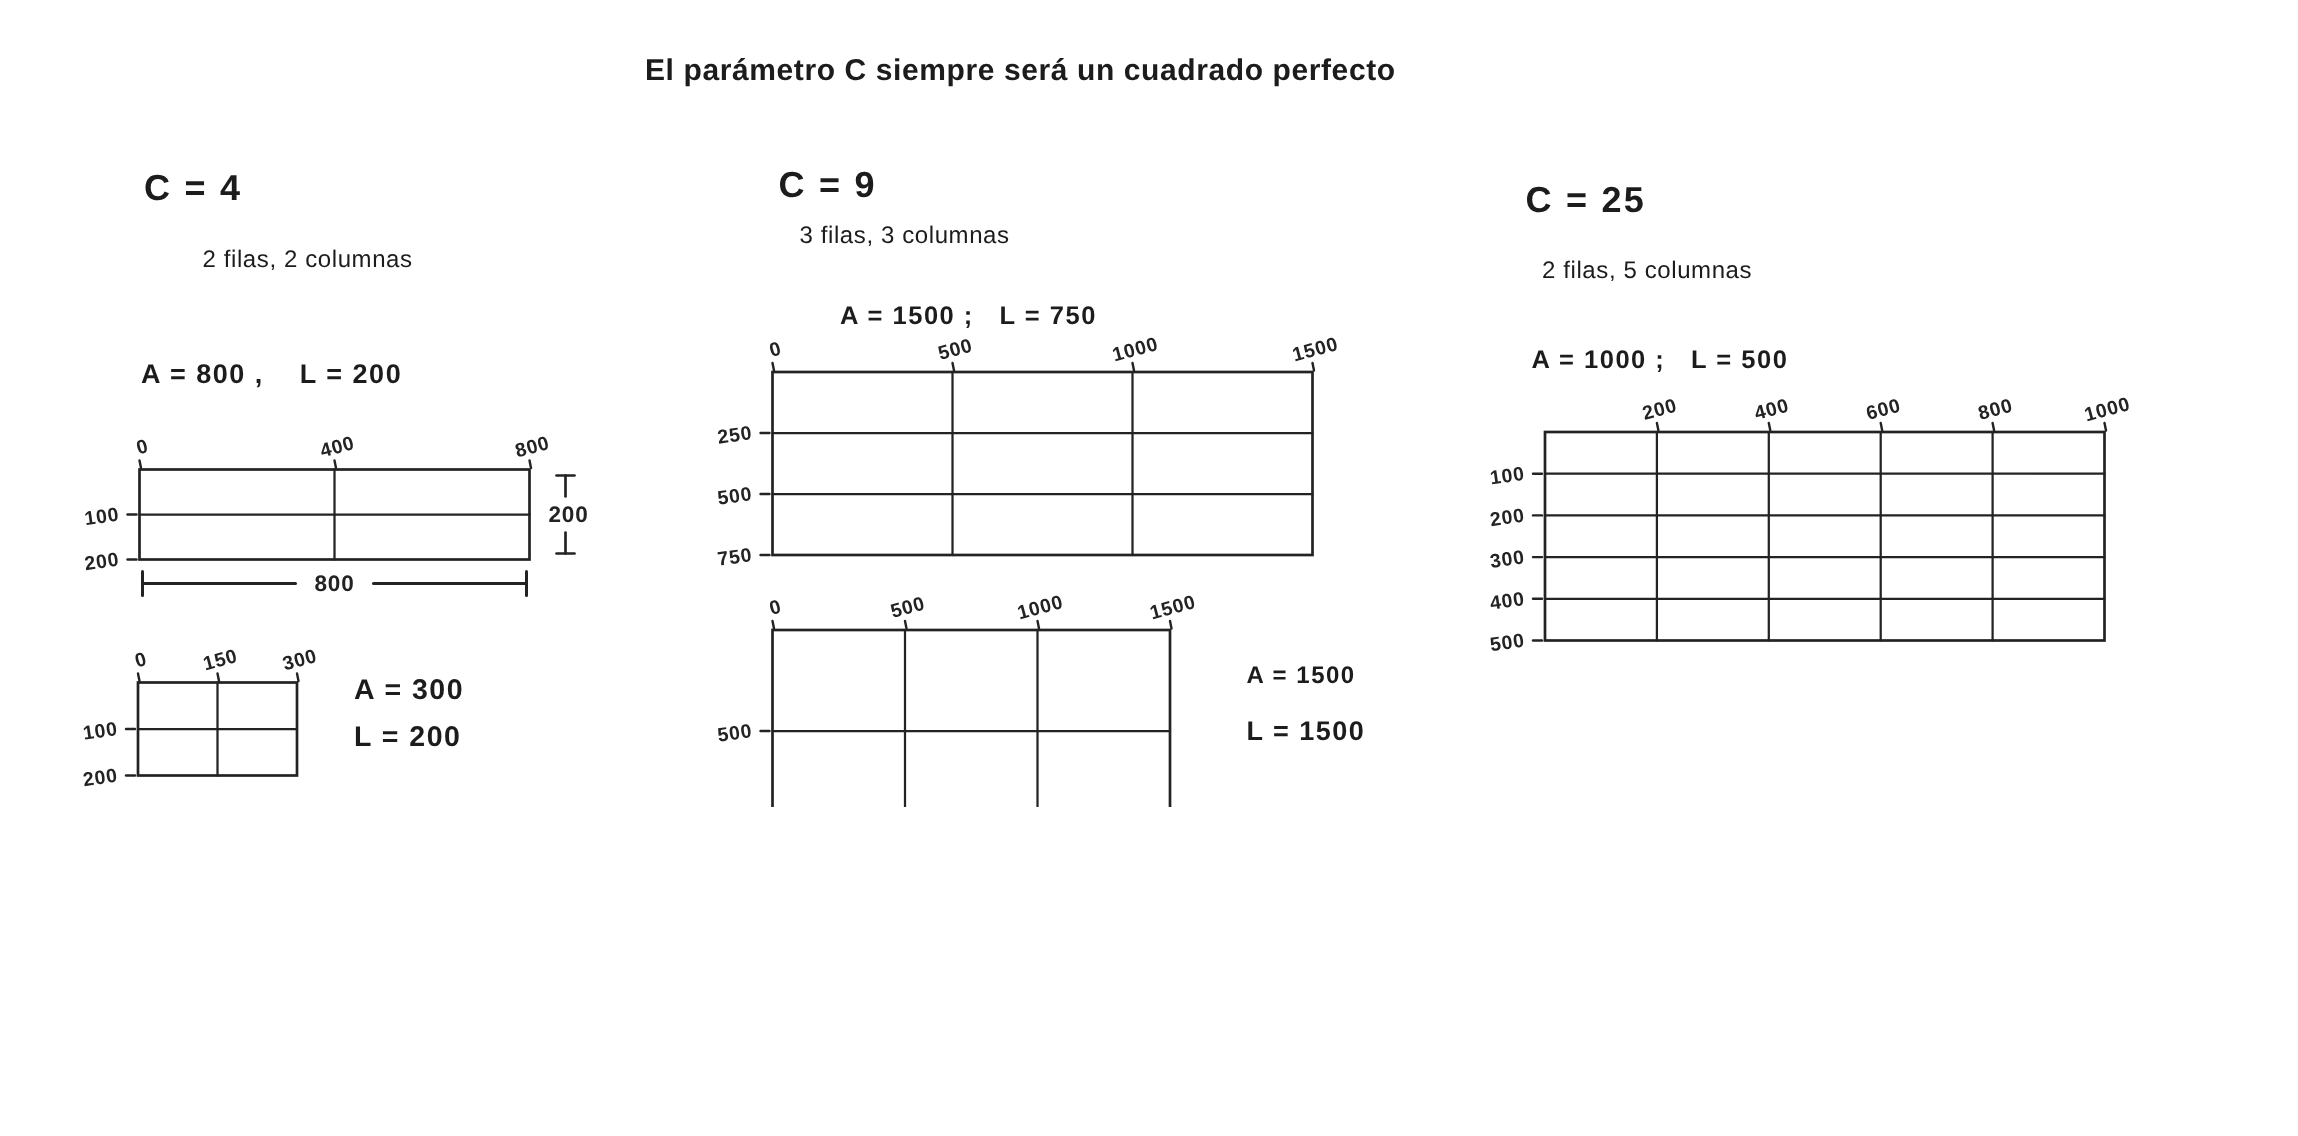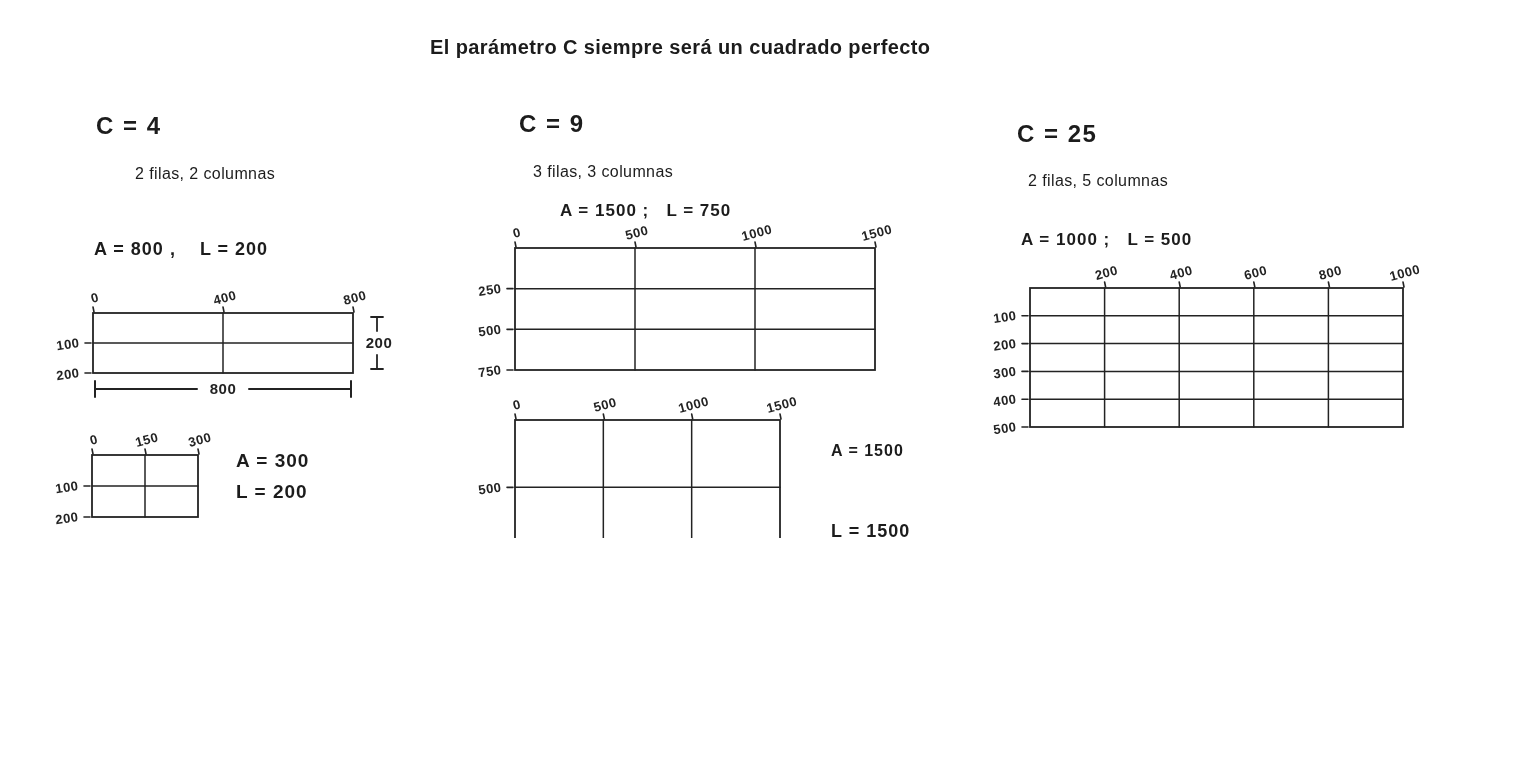--- a/index.html
+++ b/index.html
@@ -27,33 +27,33 @@
     font-size: 20px;
     font-weight: 600;
   }
   .heading { font-size: 24px; font-weight: 600; letter-spacing: 1.5px; }
   #c4-heading  { left: 96px;  top: 112px; }
   #c9-heading  { left: 519px; top: 110px; }
   #c25-heading { left: 1017px; top: 120px; }
 
   .subheading { font-size: 16px; font-weight: 500; }
   #c4-sub  { left: 135px;  top: 165px; }
-  #c9-sub  { left: 533px;  top: 163px; }
+  #c9-sub  { left: 533px;  top: 149px; }
   #c25-sub { left: 1028px; top: 172px; }
 
   .formula { font-size: 18px; font-weight: 700; letter-spacing: 1px; text-align: right; }
   #c4-formula  { left: 94px;   top: 239px; }
   #c9-formula  { left: 560px;  top: 201px; font-size: 17px; }
   #c25-formula { left: 1021px; top: 230px; font-size: 17px; }
 
   .side-label { font-size: 19px; font-weight: 700; letter-spacing: 1px; }
   #c4-side-a { left: 236px; top: 450px; }
   #c4-side-l { left: 236px; top: 481px; }
   #c9-side-a { left: 831px; top: 442px; font-size: 16px; }
-  #c9-side-l { left: 831px; top: 477px; font-size: 18px; margin-top: 44px; }
+  #c9-side-l { left: 831px; top: 477px; font-size: 18px; }
 
   .footer-line { font-size: 20px; font-weight: 500; }
   #footer-1 { left: 201px; top: 645px; }
   #footer-2 { left: 201px; top: 677px; }
 
   .grid-svg { position: absolute; overflow: visible; }
 </style>
 </head>
 <body>
 

